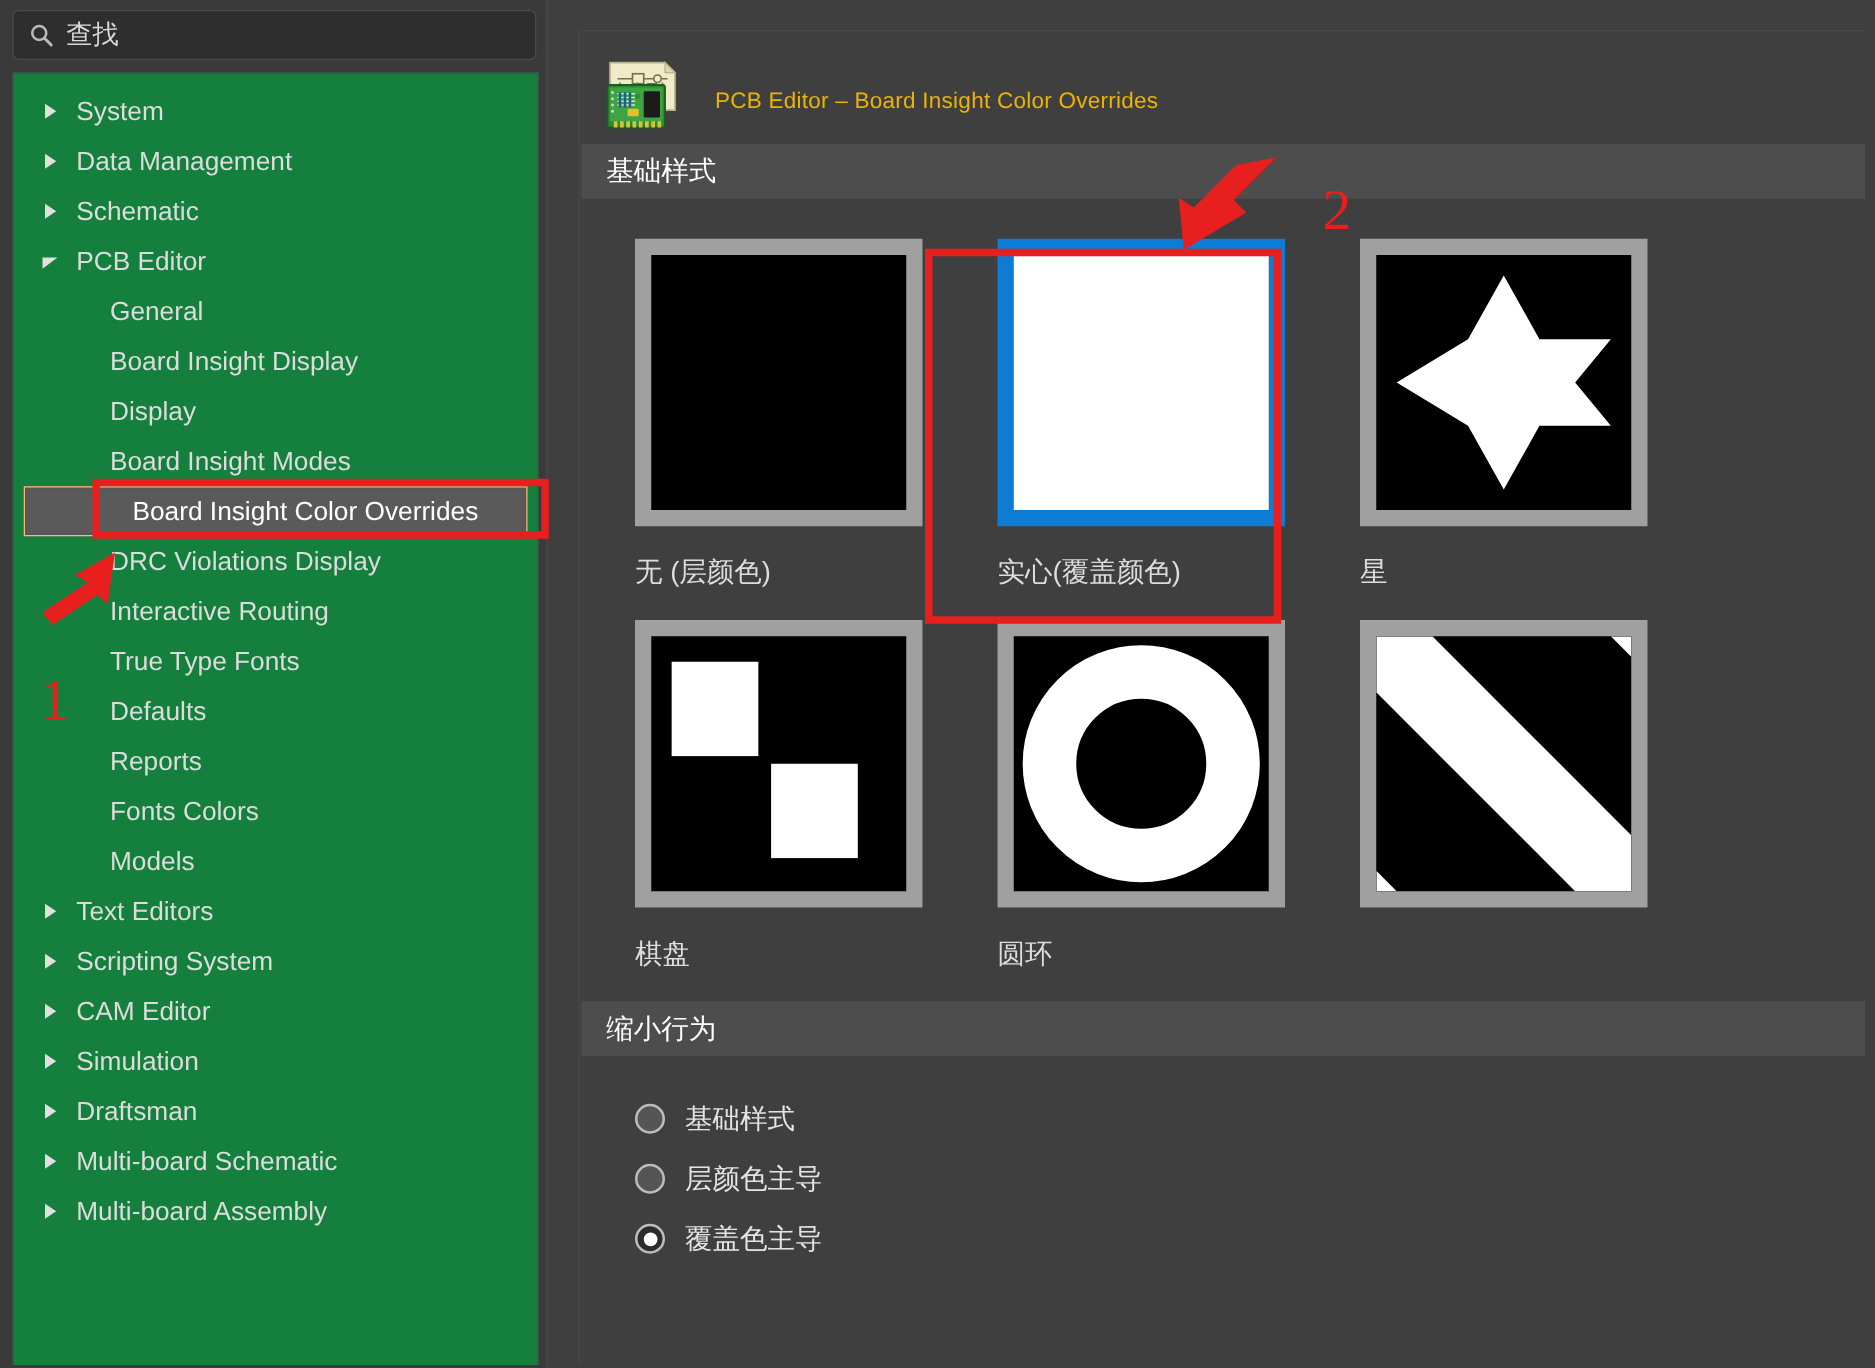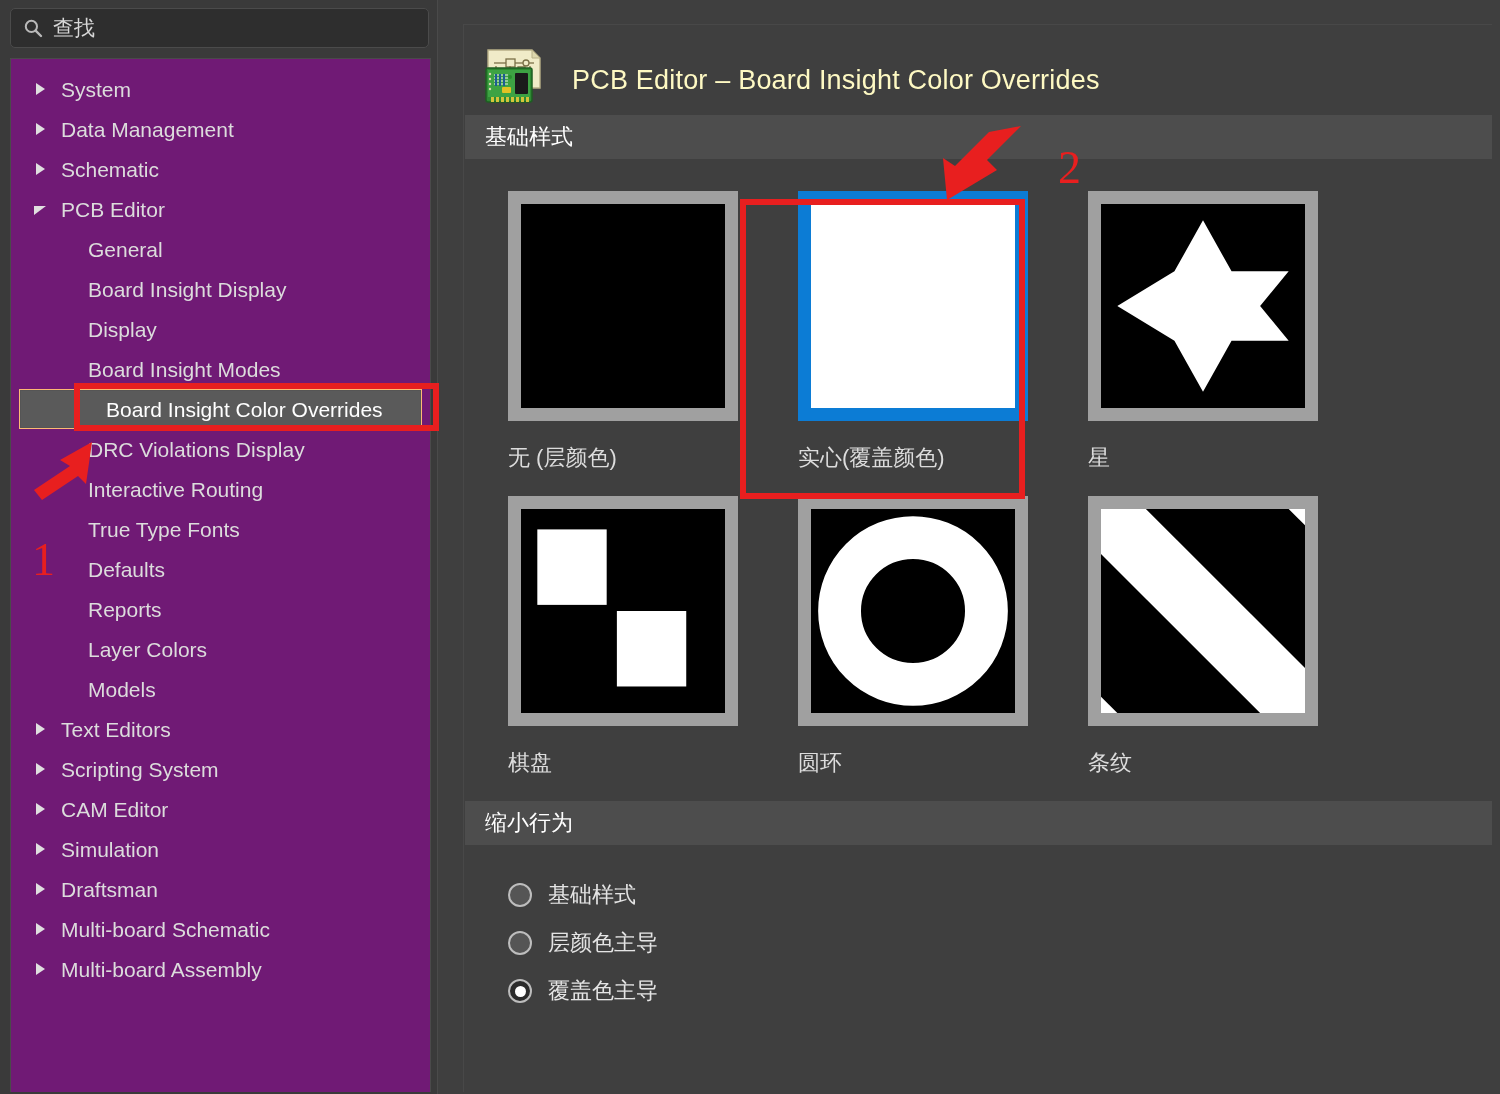--- a/index.html
+++ b/index.html
@@ -64,21 +64,21 @@
   .search-input::placeholder { color: #d7d7d7; opacity: 1; }
 
   #tree-panel {
     position: absolute;
     left: 10px;
     right: 6px;
     top: 58px;
     bottom: 2px;
     border: 1px solid #4a4a4a;
     border-bottom: none;
-    background: #701a75;
+    background: #15803d;
     box-sizing: border-box;
     overflow: hidden;
     padding-top: 10px;
   }
   .tree-row {
     height: 40px;
     display: flex;
     align-items: center;
     box-sizing: border-box;
     position: relative;
@@ -127,22 +127,22 @@
   .page-head {
     display: flex;
     align-items: center;
     padding: 20px 0 0 18px;
     height: 90px;
     box-sizing: border-box;
   }
   .pcb-icon { width: 68px; height: 68px; flex: 0 0 68px; display:block; }
   .page-title {
     margin-left: 22px;
-    font-size: 27px;
-    color: #fef9c3;
+    font-size: 18px;
+    color: #eab308;
     letter-spacing: .2px;
   }
 
   .section-bar {
     background: #4d4d4d;
     height: 44px;
     display: flex;
     align-items: center;
     padding-left: 20px;
     font-size: 22px;
@@ -337,21 +337,21 @@
         <div class="tree-row child">
           <svg class="twisty" viewBox="0 0 14 14">
             <polygon points="3,1 12,7 3,13" fill="#e0e0e0"></polygon>
           </svg>
           <span class="tlabel">Reports</span>
         </div>
         <div class="tree-row child">
           <svg class="twisty" viewBox="0 0 14 14">
             <polygon points="3,1 12,7 3,13" fill="#e0e0e0"></polygon>
           </svg>
-          <span class="tlabel">Layer Colors</span>
+          <span class="tlabel">Fonts Colors</span>
         </div>
         <div class="tree-row child">
           <svg class="twisty" viewBox="0 0 14 14">
             <polygon points="3,1 12,7 3,13" fill="#e0e0e0"></polygon>
           </svg>
           <span class="tlabel">Models</span>
         </div>
         <div class="tree-row">
           <svg class="twisty" viewBox="0 0 14 14">
             <polygon points="3,1 12,7 3,13" fill="#e0e0e0"></polygon>
@@ -516,21 +516,20 @@
           <div class="tile-cell">
             <div class="swatch">
               <div class="swatch-inner">
                 <svg class="pat-svg" viewBox="0 0 100 100" preserveAspectRatio="none">
                   <polygon points="0,0 22,0 100,78 100,100 78,100 0,22" fill="#ffffff"></polygon>
                   <polygon points="92,0 100,0 100,8" fill="#ffffff"></polygon>
                   <polygon points="0,92 8,100 0,100" fill="#ffffff"></polygon>
                 </svg>
               </div>
             </div>
-            <div class="tile-label">条纹</div>
           </div>
         </div>
 
       <div class="section-bar second">缩小行为</div>
 
       <div class="radio-list">
           <div class="radio-row">
             <span class="radio-mark"></span>
             <span>基础样式</span>
           </div>

